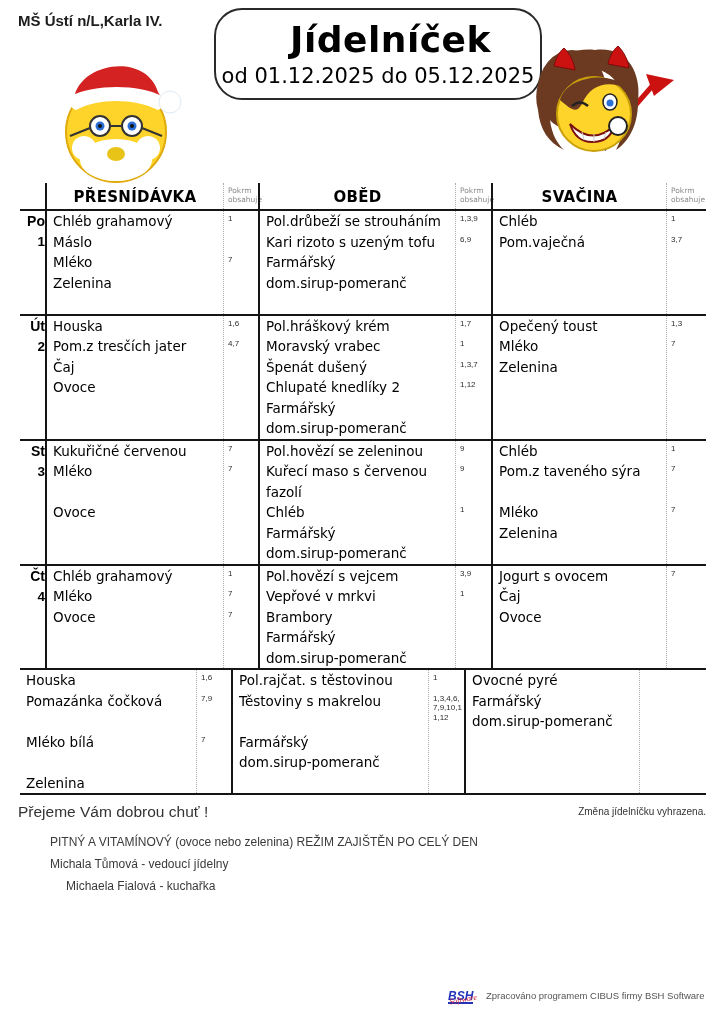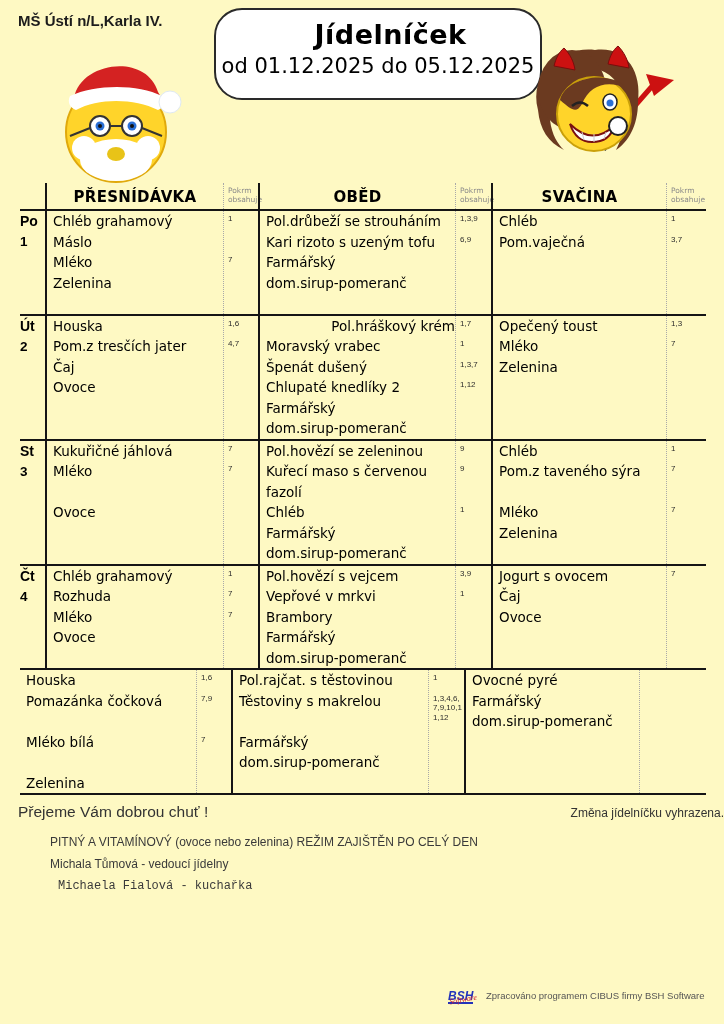--- a/index.html
+++ b/index.html
@@ -1,41 +1,41 @@
 <!DOCTYPE html>
 <html><head>
 <meta charset="utf-8">
 <style>
   * { margin:0; padding:0; box-sizing:border-box; }
   body { background:#e8e8e8; }
   .page {
     position:relative; width:724px; height:1024px; margin:0 auto;
-    background:#fef9c3; overflow:hidden;
+    background:#ffffff; overflow:hidden;
     font-family:"DejaVu Sans", sans-serif; color:#000;
   }
   
   .school-name {
     position:absolute; left:18px; top:12px;
     font-family:"Liberation Sans", sans-serif;
     font-size:15px; font-weight:bold; color:#1c1c1c;
   }
   .title-box {
     position:absolute; left:214px; top:8px; width:328px; height:92px;
     border:2px solid #2a2a2a; border-radius:28px; background:#fff;
     text-align:center;
   }
-  .title-box .title { font-size:27px; font-weight:bold; margin-top:9px; letter-spacing:.5px;margin-left:25px; }
+  .title-box .title { font-size:36px; font-weight:bold; margin-top:9px; letter-spacing:.5px;margin-left:25px; }
   .title-box .daterange { font-size:21px; margin-top:4px; }
   .img-left  { position:absolute; left:46px;  top:50px; width:145px; height:140px; }
   .img-right { position:absolute; left:520px; top:40px; width:160px; height:150px; }
   
   .menu-table { position:absolute; left:20px; top:183px; width:686px; }
   .trow { display:flex; align-items:stretch; border-bottom:2px solid #151515; }
   .col { position:relative; }
-  .c-day   { width:27px;  border-right:2px solid #151515; text-align:left; }
+  .c-day   { width:27px;  border-right:2px solid #151515; text-align:right; }
   .c-snack { width:176px; }
   .c-a1    { width:35px; }
   .c-lunch { width:197px; border-left:2px solid #151515; }
   .c-a2    { width:36px; }
   .c-svac  { width:175px; border-left:2px solid #151515; }
   .c-a3    { width:40px; }
   .allg-col { border-left:1px dotted #a9a9a9; }
   .thead { height:28px; }
   .meal-header {
     font-size:15px; font-weight:bold; text-align:center;
@@ -52,24 +52,24 @@
     height:20.5px; line-height:20.5px; font-size:13.5px;
     padding-left:6px; white-space:nowrap; overflow:visible;
   }
   .ab {
     font-size:8px; line-height:9.5px; color:#2b2b2b;
     padding:3px 2px 0 4px; word-break:break-all; overflow:visible;
     font-family:"Liberation Sans",sans-serif;
   }
   
   .wish   { position:absolute; left:18px; top:803px; font-family:"Liberation Sans",sans-serif; font-size:15.5px; color:#333; }
-  .change { position:absolute; right:0; top:806px; font-family:"Liberation Sans",sans-serif; font-size:12px; color:#333; }
+  .change { position:absolute; right:18px; top:806px; font-family:"Liberation Sans",sans-serif; font-size:10px; color:#333; }
   .regime { position:absolute; left:50px; top:835px; font-family:"Liberation Sans",sans-serif; font-size:12px; color:#3a3a3a; }
   .leader { position:absolute; left:50px; top:857px; font-family:"Liberation Sans",sans-serif; font-size:12px; color:#3a3a3a; }
-  .cook   { position:absolute; left:58px; top:879px; font-family:Liberation Mono, monospace; font-size:12px; color:#3a3a3a; }
+  .cook   { position:absolute; left:66px; top:879px; font-family:Liberation Sans, sans-serif; font-size:12px; color:#3a3a3a; }
   .processed { position:absolute; left:448px; top:985px; display:flex; align-items:center; gap:8px; }
   .bsh-logo { position:relative; width:30px; height:20px; }
   .bsh-top {
     font-family:"Liberation Sans",sans-serif; font-weight:bold; font-style:italic;
     font-size:12px; color:#2233bb; border-bottom:2px solid #2233bb; line-height:12px;
     display:inline-block;
   }
   .bsh-bottom {
     position:absolute; left:1px; top:10px;
     font-family:"Liberation Serif",serif; font-style:italic;
@@ -229,21 +229,21 @@
               <div class="ml">Ovoce</div>
             </div>
           </div>
           <div class="col allg-col c-a1">
             <div class="ab" style="height: 20.5px;">1,6</div>
             <div class="ab" style="height: 20.5px;">4,7</div>
             <div class="ab" style="height: 20.5px;"></div>
             <div class="ab" style="height: 20.5px;"></div>
           </div>
           <div class="col c-lunch">
-            <div class="mi" style="height: 20.5px; text-align: right;">
+            <div class="mi" style="height: 20.5px;">
               <div class="ml">Pol.hráškový krém</div>
             </div>
             <div class="mi" style="height: 20.5px;">
               <div class="ml">Moravský vrabec</div>
             </div>
             <div class="mi" style="height: 20.5px;">
               <div class="ml">Špenát dušený</div>
             </div>
             <div class="mi" style="height: 20.5px;">
               <div class="ml">Chlupaté knedlíky 2</div>
@@ -277,21 +277,21 @@
             <div class="ab" style="height: 20.5px;"></div>
           </div>
         </div>
         <div class="trow">
           <div class="col c-day">
             <span class="day-abbr">St</span>
             <span class="day-num">3</span>
           </div>
           <div class="col c-snack">
             <div class="mi" style="height: 20.5px;">
-              <div class="ml">Kukuřičné jáhlová</div>
+              <div class="ml">Kukuřičné červenou</div>
             </div>
             <div class="mi" style="height: 20.5px;">
               <div class="ml">Mléko</div>
             </div>
             <div class="mi" style="height: 20.5px;">
               <div class="ml"></div>
             </div>
             <div class="mi" style="height: 20.5px;">
               <div class="ml">Ovoce</div>
             </div>
@@ -350,23 +350,20 @@
           </div>
         </div>
         <div class="trow">
           <div class="col c-day">
             <span class="day-abbr">Čt</span>
             <span class="day-num">4</span>
           </div>
           <div class="col c-snack">
             <div class="mi" style="height: 20.5px;">
               <div class="ml">Chléb grahamový</div>
-            </div>
-            <div class="mi" style="height: 20.5px;">
-              <div class="ml">Rozhuda</div>
             </div>
             <div class="mi" style="height: 20.5px;">
               <div class="ml">Mléko</div>
             </div>
             <div class="mi" style="height: 20.5px;">
               <div class="ml">Ovoce</div>
             </div>
           </div>
           <div class="col allg-col c-a1">
             <div class="ab" style="height: 20.5px;">1</div>

